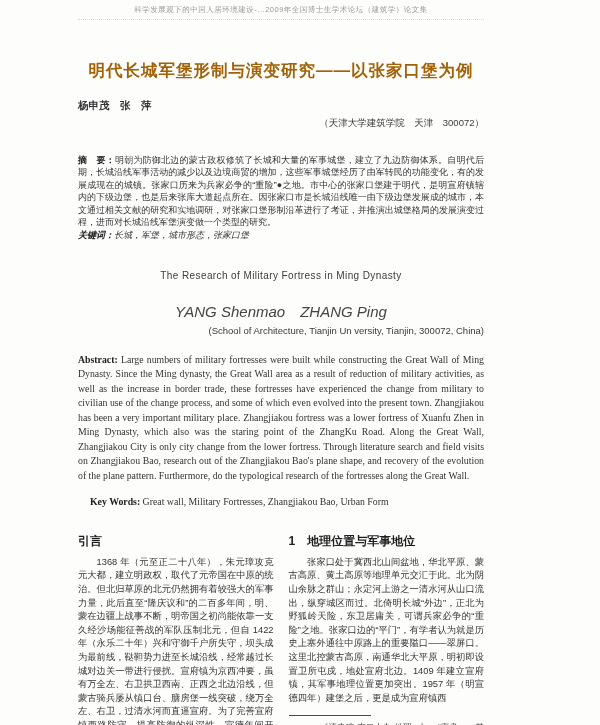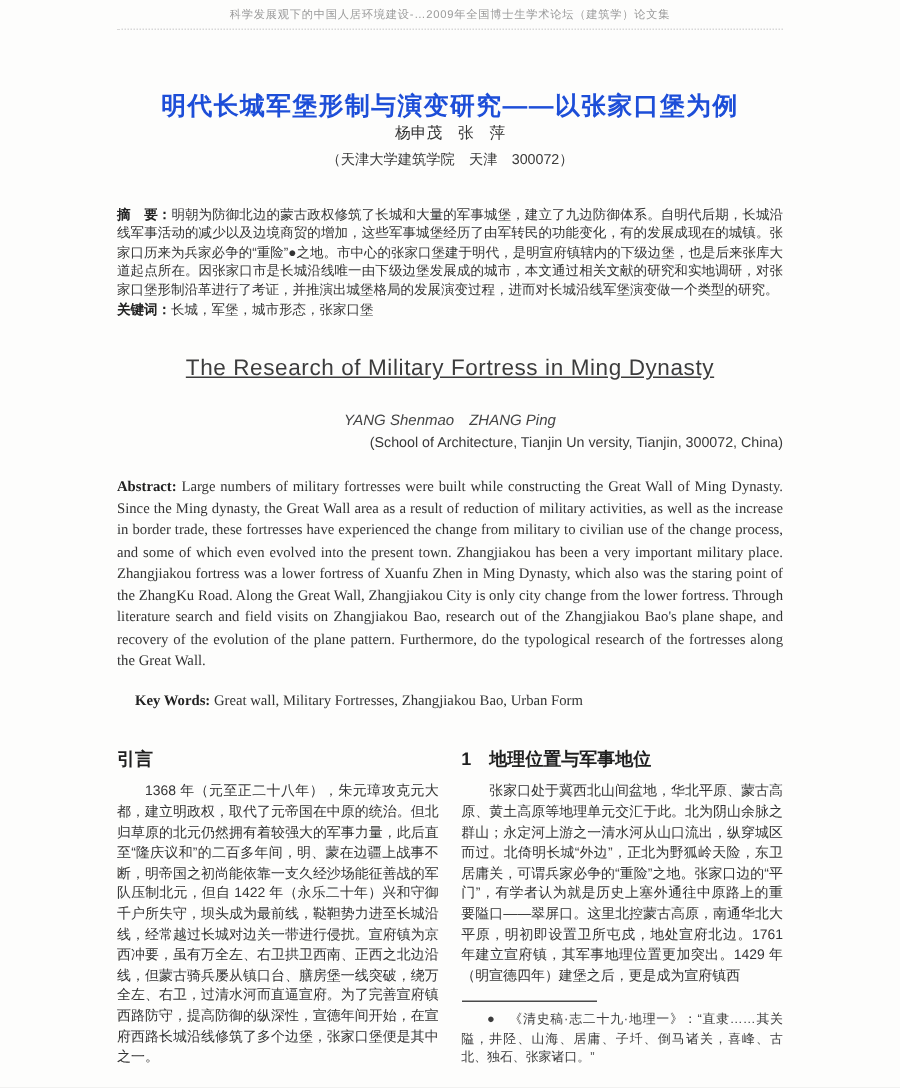--- a/index.html
+++ b/index.html
@@ -2,80 +2,81 @@
 <html><head>
 <meta charset="utf-8">
 <style>
   html,body{margin:0;padding:0;background:#e8e8e8;}
   .page{
     position:relative;
     width:600px;height:725px;
     margin:0 auto;
     background:#fdfdfc;
     box-sizing:border-box;
-    padding:5px 78px 0 78px;
+    padding:5px 116px 0 78px;
     overflow:hidden;
     color:#242424;
     font-family:"Liberation Sans","DejaVu Sans",sans-serif;
   }
   .running-header{
     text-align:center;
     font-size:7.5px;
     color:#9a9a9a;
     letter-spacing:.5px;
     filter:blur(.2px);
     border-bottom:1px dotted #d8d8d8;
     padding-bottom:4px;
   }
   .cn-title{
     margin:40px 0 0 0;
     text-align:center;
     font-size:16.5px;
     font-weight:bold;
     letter-spacing:1px;
-    color:#1d4ed8;
+    color:#a16207;
   }
   .cn-authors{
-    text-align:center;
+    margin-top:17px;
     font-size:10.5px;
     color:#333;
+    font-weight:bold;
   }
   .cn-affil{
     margin-top:4px;
-    text-align:center;
+    text-align:right;
     font-size:9.5px;
     color:#3a3a3a;
   }
   .cn-abstract{
     margin:24px 0 0 0;
     font-size:9px;
     line-height:12.4px;
     text-align:justify;
     color:#343434;
   }
   .cn-abstract b,.cn-keywords b{font-weight:bold;color:#222;}
   .cn-keywords{
     margin:1px 0 0 0;
     font-size:9px;
     line-height:12.4px;
     color:#343434;
+    font-style:italic;
   }
   .en-title{
     margin-top:22px;
     text-align:center;
-    font-size:15px;
+    font-size:10px;
     line-height:24px;
     color:#3c3c3c;
     letter-spacing:.4px;
-    text-decoration:underline;
   }
   .en-authors{
     margin-top:15px;
     text-align:center;
-    font-size:10px;
+    font-size:15px;
     font-style:italic;
     color:#444;
   }
   .en-affil{
     margin-top:3px;
     text-align:right;
     font-size:9.5px;
     color:#3a3a3a;
     font-family:"Liberation Sans","DejaVu Sans",sans-serif;
   }
@@ -168,20 +169,20 @@
 
   <div class="columns">
 
     <div class="col">
       <h3>引言</h3>
       <p class="body-para">1368 年（元至正二十八年），朱元璋攻克元大都，建立明政权，取代了元帝国在中原的统治。但北归草原的北元仍然拥有着较强大的军事力量，此后直至“隆庆议和”的二百多年间，明、蒙在边疆上战事不断，明帝国之初尚能依靠一支久经沙场能征善战的军队压制北元，但自 1422 年（永乐二十年）兴和守御千户所失守，坝头成为最前线，鞑靼势力进至长城沿线，经常越过长城对边关一带进行侵扰。宣府镇为京西冲要，虽有万全左、右卫拱卫西南、正西之北边沿线，但蒙古骑兵屡从镇口台、膳房堡一线突破，绕万全左、右卫，过清水河而直逼宣府。为了完善宣府镇西路防守，提高防御的纵深性，宣德年间开始，在宣府西路长城沿线修筑了多个边堡，张家口堡便是其中之一。</p>
     </div>
 
     <div class="col">
       <h3>1　地理位置与军事地位</h3>
-      <p class="body-para">张家口处于冀西北山间盆地，华北平原、蒙古高原、黄土高原等地理单元交汇于此。北为阴山余脉之群山；永定河上游之一清水河从山口流出，纵穿城区而过。北倚明长城“外边”，正北为野狐岭天险，东卫居庸关，可谓兵家必争的“重险”之地。张家口边的“平门”，有学者认为就是历史上塞外通往中原路上的重要隘口——翠屏口。这里北控蒙古高原，南通华北大平原，明初即设置卫所屯戍，地处宣府北边。1761 年建立宣府镇，其军事地理位置更加突出。1429 年（明宣德四年）建堡之后，更是成为宣府镇西</p>
+      <p class="body-para">张家口处于冀西北山间盆地，华北平原、蒙古高原、黄土高原等地理单元交汇于此。北为阴山余脉之群山；永定河上游之一清水河从山口流出，纵穿城区而过。北倚明长城“外边”，正北为野狐岭天险，东卫居庸关，可谓兵家必争的“重险”之地。张家口边的“平门”，有学者认为就是历史上塞外通往中原路上的重要隘口——翠屏口。这里北控蒙古高原，南通华北大平原，明初即设置卫所屯戍，地处宣府北边。1409 年建立宣府镇，其军事地理位置更加突出。1957 年（明宣德四年）建堡之后，更是成为宣府镇西</p>
       <div class="footnote-rule"></div>
       <p class="footnote">●　《清史稿·志二十九·地理一》：“直隶……其关隘，井陉、山海、居庸、子圲、倒马诸关，喜峰、古北、独石、张家诸口。”</p>
     </div>
 
   </div>
 
 </div>
 
 </body></html>

